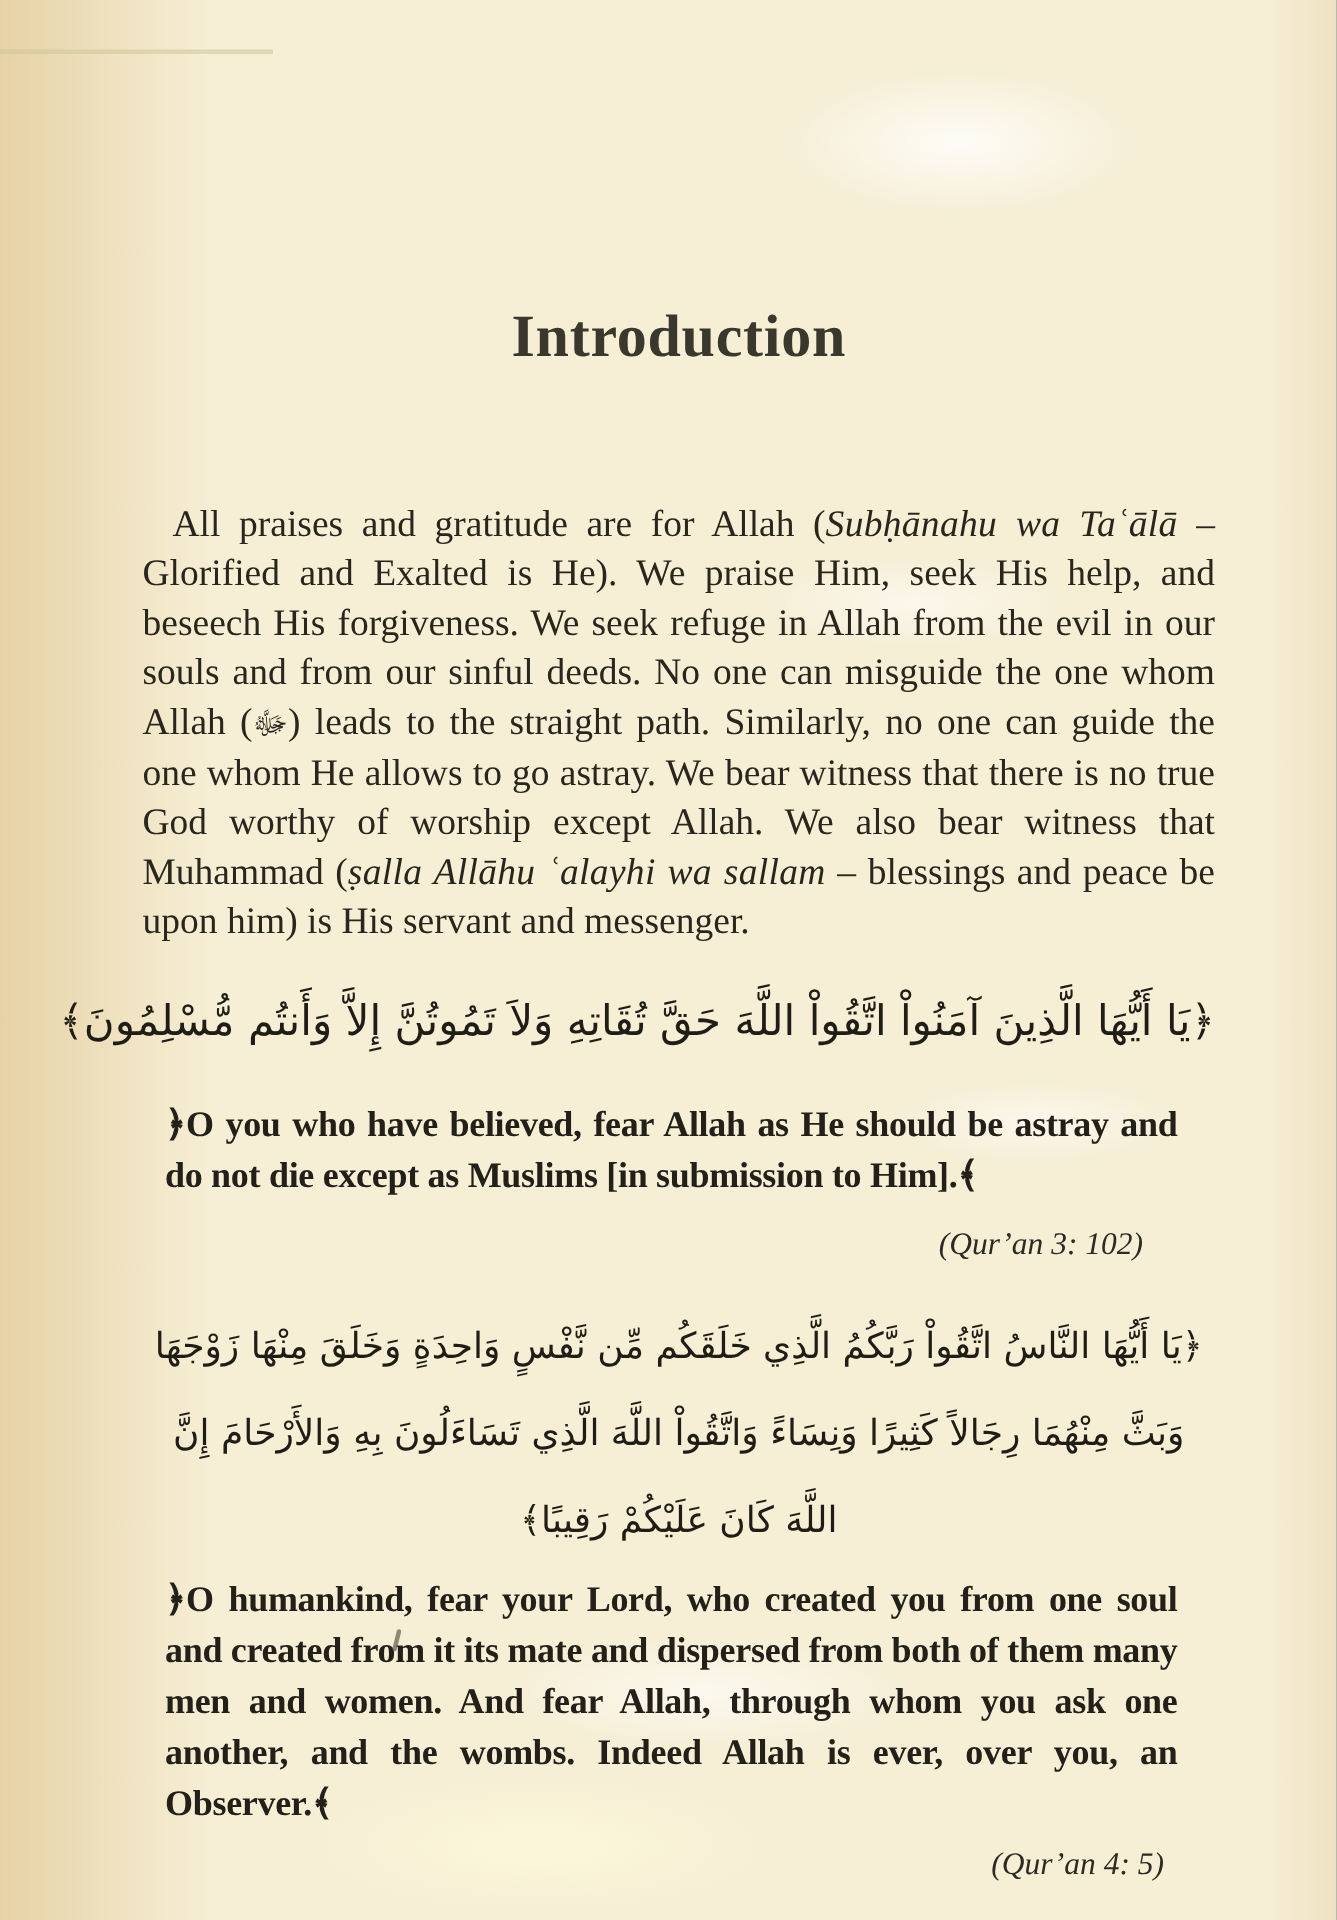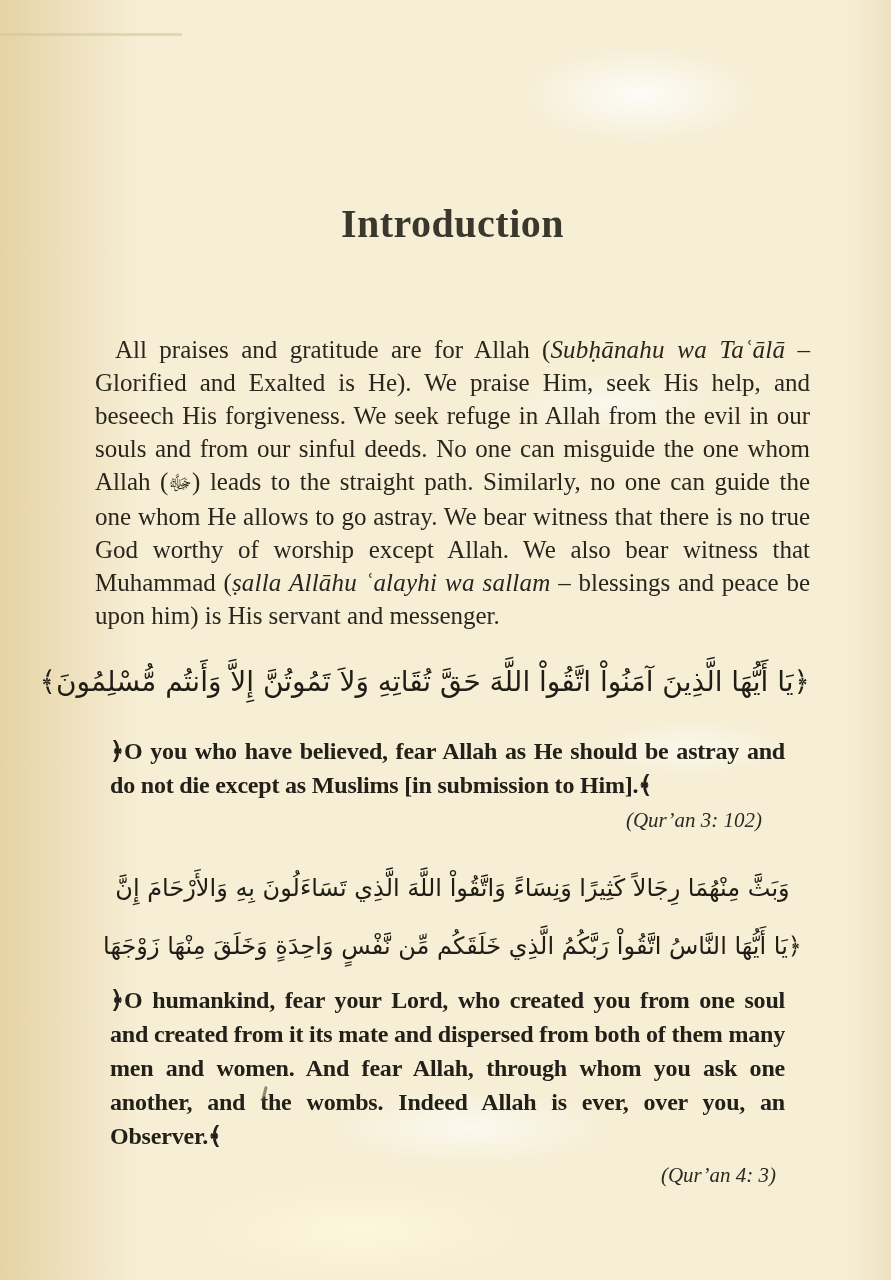--- a/index.html
+++ b/index.html
@@ -91,21 +91,21 @@
     text-align: justify;
     letter-spacing: -0.2px;
     color: #23201a;
   }
   .trans-2 { margin-top: 8px; }
 
   .cite {
     font-style: italic;
     font-size: 21px;
     text-align: right;
-    margin-top: 6px;
+    margin-top: 16px;
     color: #2c2a22;
   }
   .cite-1 { margin-right: 48px; }
   .cite-2 { margin-top: 10px; margin-right: 34px; }
 </style>
 </head>
 <body>
 
 <div class="page">
 
@@ -115,23 +115,24 @@
 
   <p class="body-par"><span>All praises and gratitude are for Allah (</span><i>Subḥānahu wa Taʿālā</i><span> – Glorified and Exalted is He). We praise Him, seek His help, and beseech His forgiveness. We seek refuge in Allah from the evil in our souls and from our sinful deeds. No one can misguide the one whom Allah (</span><span class="honorific">ﷻ</span><span>) leads to the straight path. Similarly, no one can guide the one whom He allows to go astray. We bear witness that there is no true God worthy of worship except Allah. We also bear witness that Muhammad (</span><i>ṣalla Allāhu ʿalayhi wa sallam</i><span> – blessings and peace be upon him) is His servant and messenger.</span></p>
 
   <div class="arabic arabic-single" lang="ar" dir="rtl">﴿يَا أَيُّهَا الَّذِينَ آمَنُواْ اتَّقُواْ اللَّهَ حَقَّ تُقَاتِهِ وَلاَ تَمُوتُنَّ إِلاَّ وَأَنتُم مُّسْلِمُونَ﴾</div>
 
   <div class="trans trans-1">﴿O you who have believed, fear Allah as He should be astray and do not die except as Muslims [in submission to Him].﴾</div>
 
   <div class="cite cite-1">(Qur’an 3: 102)</div>
 
   <div class="arabic arabic-block" lang="ar" dir="rtl">
+    <div class="ar-line">﴿يَا أَيُّهَا النَّاسُ اتَّقُواْ رَبَّكُمُ الَّذِي خَلَقَكُم مِّن نَّفْسٍ وَاحِدَةٍ وَخَلَقَ مِنْهَا زَوْجَهَا</div>
     <div class="ar-line">وَبَثَّ مِنْهُمَا رِجَالاً كَثِيرًا وَنِسَاءً وَاتَّقُواْ اللَّهَ الَّذِي تَسَاءَلُونَ بِهِ وَالأَرْحَامَ إِنَّ</div>
-    <div class="ar-line">﴿يَا أَيُّهَا النَّاسُ اتَّقُواْ رَبَّكُمُ الَّذِي خَلَقَكُم مِّن نَّفْسٍ وَاحِدَةٍ وَخَلَقَ مِنْهَا زَوْجَهَا</div>
+    <div class="ar-line">اللَّهَ كَانَ عَلَيْكُمْ رَقِيبًا﴾</div>
   </div>
 
   <div class="trans trans-2">﴿O humankind, fear your Lord, who created you from one soul and created from it its mate and dispersed from both of them many men and women. And fear Allah, through whom you ask one another, and the wombs. Indeed Allah is ever, over you, an Observer.﴾</div>
 
-  <div class="cite cite-2">(Qur’an 4: 3)</div>
+  <div class="cite cite-2">(Qur’an 4: 5)</div>
 
   <div class="stray-mark"></div>
 
 </div>
 
 </body></html>

